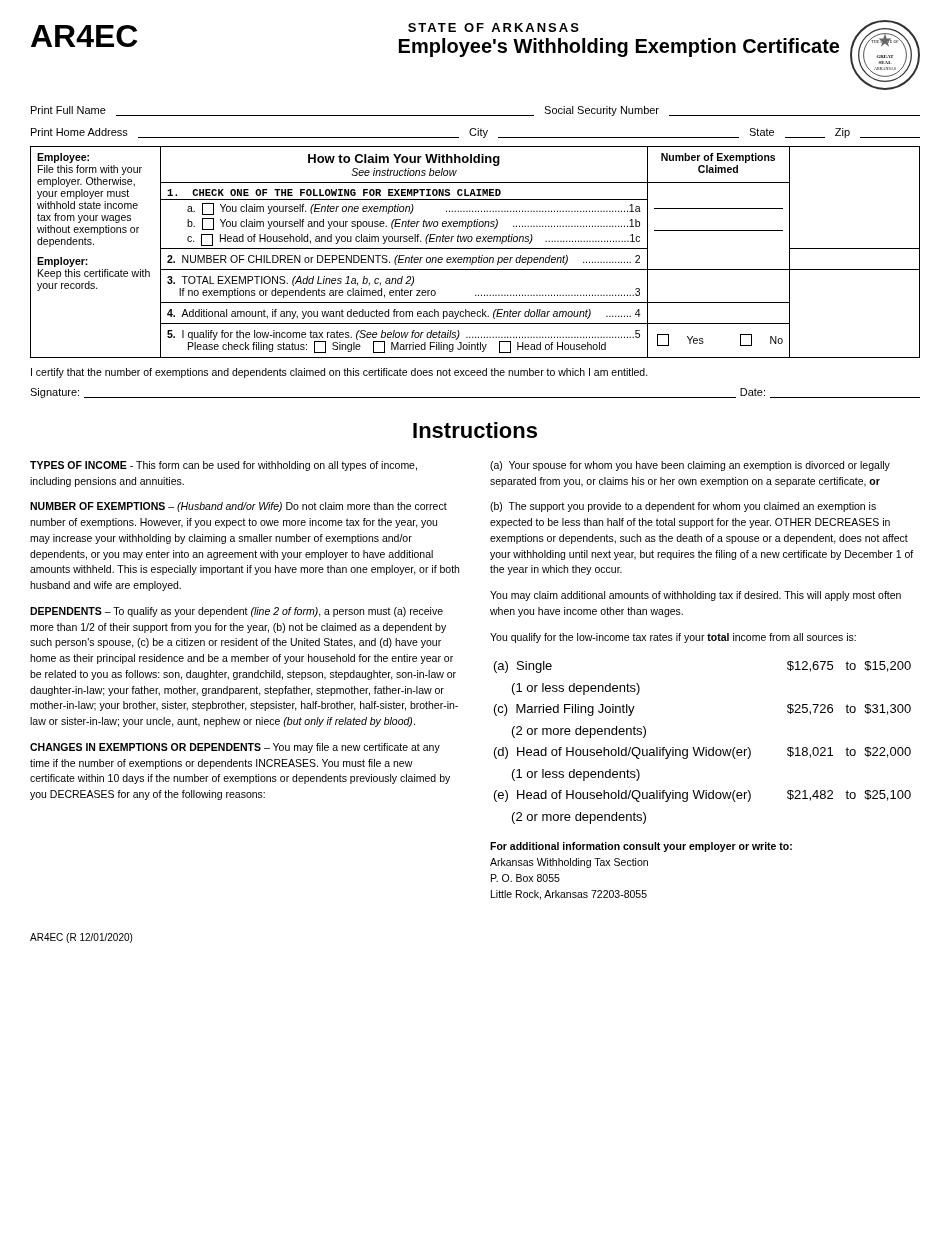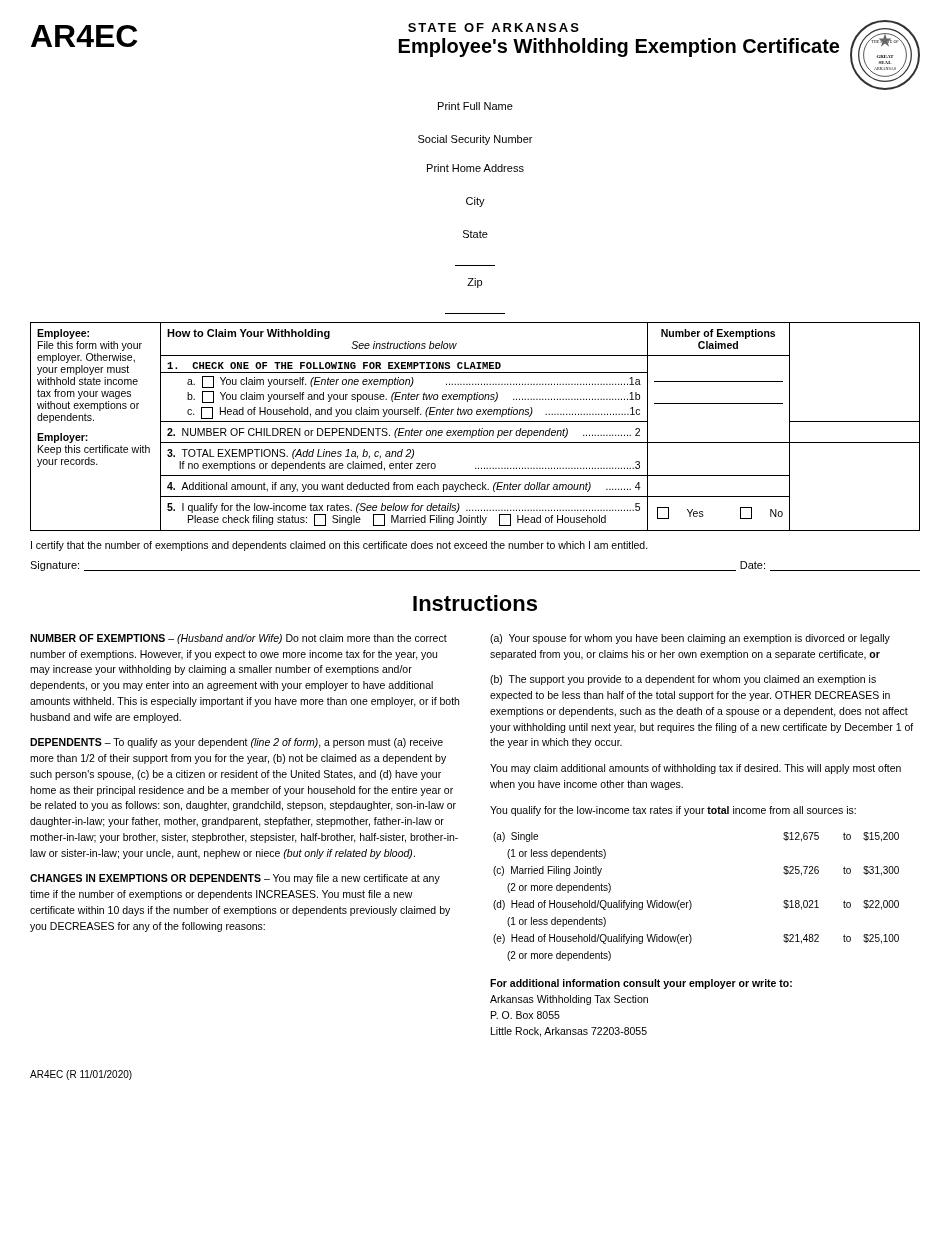--- a/index.html
+++ b/index.html
@@ -47,24 +47,23 @@
       align-items: center;
       justify-content: center;
       font-size: 7px;
       text-align: center;
       color: #333;
       padding: 5px;
       flex-shrink: 0;
     }
     .field-row {
       display: flex;
-      align-items: center;
+      align-items: flex-end;
       margin-bottom: 6px;
       gap: 10px;
-      flex-direction: column;
     }
     .field-label {
       white-space: nowrap;
       font-size: 11px;
     }
     .field-line {
       border-bottom: 1px solid #000;
       flex: 1;
       height: 16px;
     }
@@ -95,23 +94,23 @@
       width: 130px;
       text-align: center;
       font-size: 10.5px;
     }
     .right-col-header {
       font-weight: bold;
       text-align: center;
       font-size: 10.5px;
     }
     .how-to-header {
-      text-align: left;
-      font-weight: bold;
-      font-size: 11px;
+      text-align: center;
+      font-weight: bold;
+      font-size: 13px;
     }
     .how-to-sub {
       text-align: center;
       font-style: italic;
       font-size: 10.5px;
     }
     .checkbox-inline {
       display: inline-block;
       width: 12px;
       height: 12px;
@@ -154,21 +153,21 @@
       line-height: 1.5;
     }
     .inst-para {
       margin-bottom: 10px;
     }
     .inst-para strong {
       font-weight: bold;
     }
     .income-table {
       width: 100%;
-      font-size: 10px;
+      font-size: 13px;
       border-collapse: collapse;
     }
     .income-table td {
       padding: 1px 3px;
       vertical-align: top;
     }
     .footer-note {
       font-size: 10px;
       margin-top: 20px;
     }
@@ -325,20 +324,23 @@
   <span class="field-label">Date:</span>
   <div class="field-line-fixed" style="width:150px;"></div>
 </div>
 
 <div class="instructions-section">
   <div class="instructions-title">Instructions</div>
   <div class="two-col">
 
     <div class="col">
       <div class="inst-para">
+        <strong>TYPES OF INCOME</strong> - This form can be used for withholding on all types of income, including pensions and annuities.
+      </div>
+      <div class="inst-para">
         <strong>NUMBER OF EXEMPTIONS</strong> – <em>(Husband and/or Wife)</em> Do not claim more than the correct number of exemptions. However, if you expect to owe more income tax for the year, you may increase your withholding by claiming a smaller number of exemptions and/or dependents, or you may enter into an agreement with your employer to have additional amounts withheld. This is especially important if you have more than one employer, or if both husband and wife are employed.
       </div>
       <div class="inst-para">
         <strong>DEPENDENTS</strong> – To qualify as your dependent <em>(line 2 of form)</em>, a person must (a) receive more than 1/2 of their support from you for the year, (b) not be claimed as a dependent by such person's spouse, (c) be a citizen or resident of the United States, and (d) have your home as their principal residence and be a member of your household for the entire year or be related to you as follows: son, daughter, grandchild, stepson, stepdaughter, son-in-law or daughter-in-law; your father, mother, grandparent, stepfather, stepmother, father-in-law or mother-in-law; your brother, sister, stepbrother, stepsister, half-brother, half-sister, brother-in-law or sister-in-law; your uncle, aunt, nephew or niece <em>(but only if related by blood)</em>.
       </div>
       <div class="inst-para">
         <strong>CHANGES IN EXEMPTIONS OR DEPENDENTS</strong> – You may file a new certificate at any time if the number of exemptions or dependents INCREASES. You must file a new certificate within 10 days if the number of exemptions or dependents previously claimed by you DECREASES for any of the following reasons:
       </div>
     </div>
 
@@ -400,14 +402,14 @@
         <strong>For additional information consult your employer or write to:</strong><br>
         <span>Arkansas Withholding Tax Section</span><br>
         <span>P. O. Box 8055</span><br>
         <span>Little Rock, Arkansas  72203-8055</span>
       </div>
     </div>
   </div>
 </div>
 
 <div class="footer-note">
-  <span>AR4EC (R 11/01/2020)</span>
+  <span>AR4EC (R 12/01/2020)</span>
 </div>
 
 </body></html>

